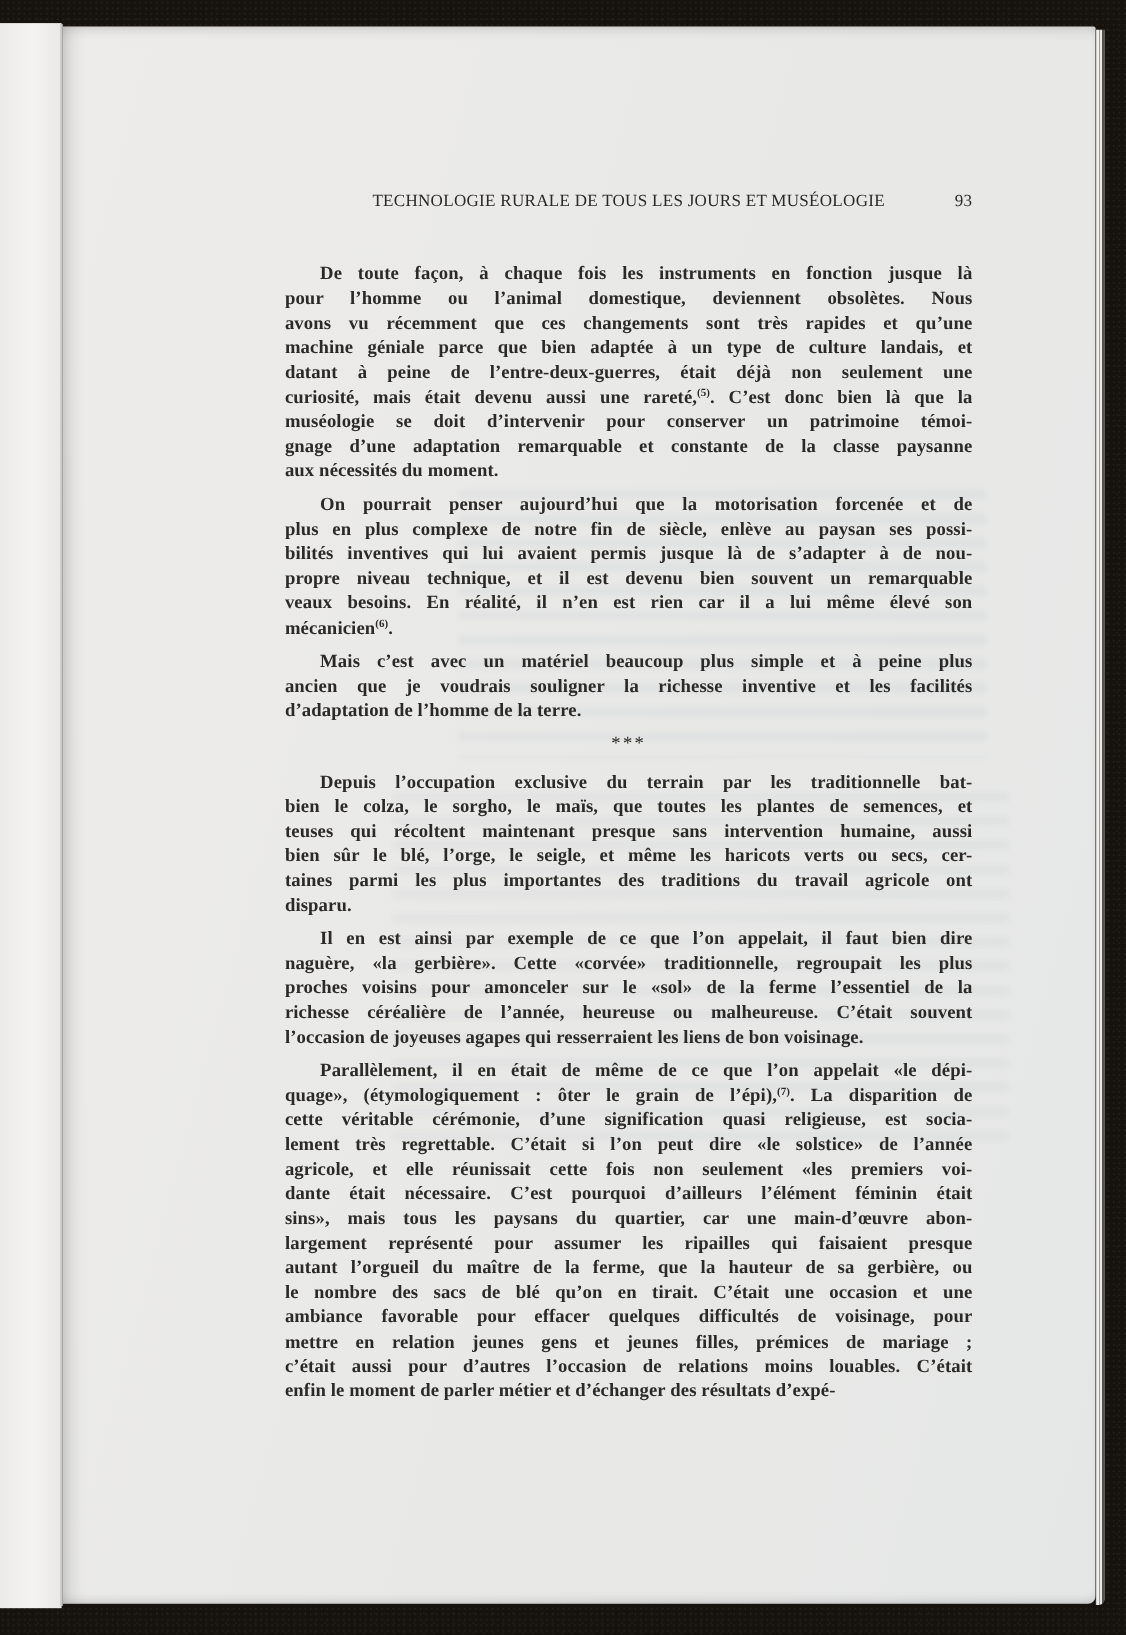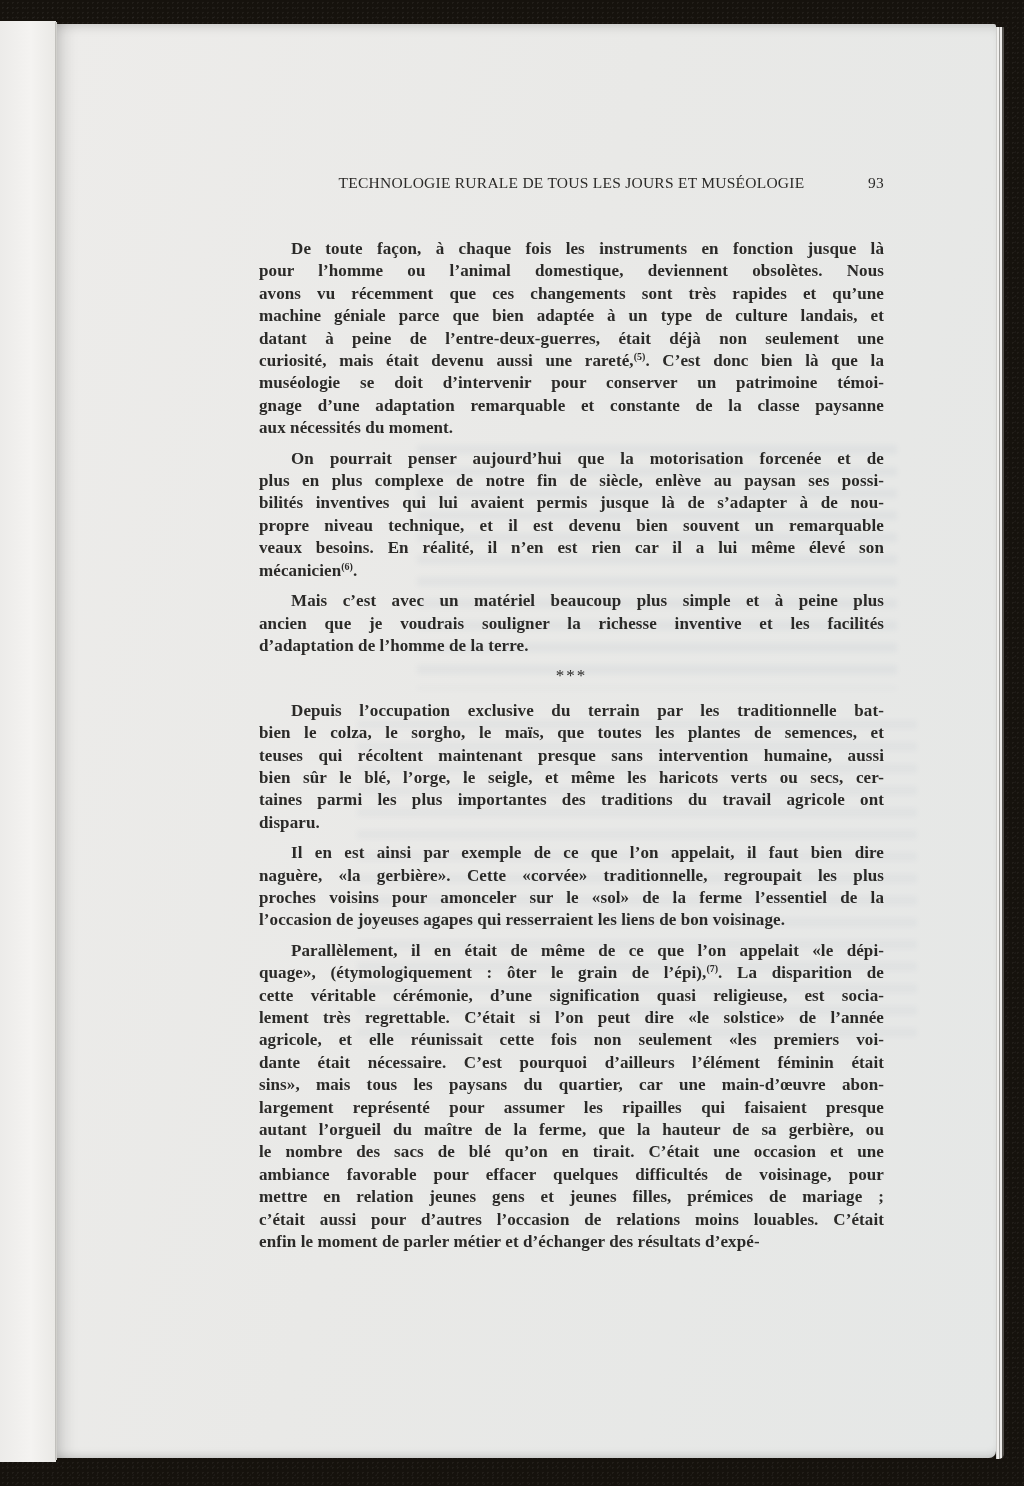--- a/index.html
+++ b/index.html
@@ -130,20 +130,21 @@
           <div class="line just">bien le colza, le sorgho, le maïs, que toutes les plantes de semences, et</div>
           <div class="line just">teuses qui récoltent maintenant presque sans intervention humaine, aussi</div>
           <div class="line just">bien sûr le blé, l’orge, le seigle, et même les haricots verts ou secs, cer-</div>
           <div class="line just">taines parmi les plus importantes des traditions du travail agricole ont</div>
           <div class="line">disparu.</div>
         </div>
         <div class="para">
           <div class="line first just">Il en est ainsi par exemple de ce que l’on appelait, il faut bien dire</div>
           <div class="line just">naguère, «la gerbière». Cette «corvée» traditionnelle, regroupait les plus</div>
           <div class="line just">proches voisins pour amonceler sur le «sol» de la ferme l’essentiel de la</div>
+          <div class="line just">richesse céréalière de l’année, heureuse ou malheureuse. C’était souvent</div>
           <div class="line">l’occasion de joyeuses agapes qui resserraient les liens de bon voisinage.</div>
         </div>
         <div class="para">
           <div class="line first just">Parallèlement, il en était de même de ce que l’on appelait «le dépi-</div>
           <div class="line just">quage», (étymologiquement : ôter le grain de l’épi),<sup>(7)</sup>. La disparition de</div>
           <div class="line just">cette véritable cérémonie, d’une signification quasi religieuse, est socia-</div>
           <div class="line just">lement très regrettable. C’était si l’on peut dire «le solstice» de l’année</div>
           <div class="line just">agricole, et elle réunissait cette fois non seulement «les premiers voi-</div>
           <div class="line just">dante était nécessaire. C’est pourquoi d’ailleurs l’élément féminin était</div>
           <div class="line just">sins», mais tous les paysans du quartier, car une main-d’œuvre abon-</div>

